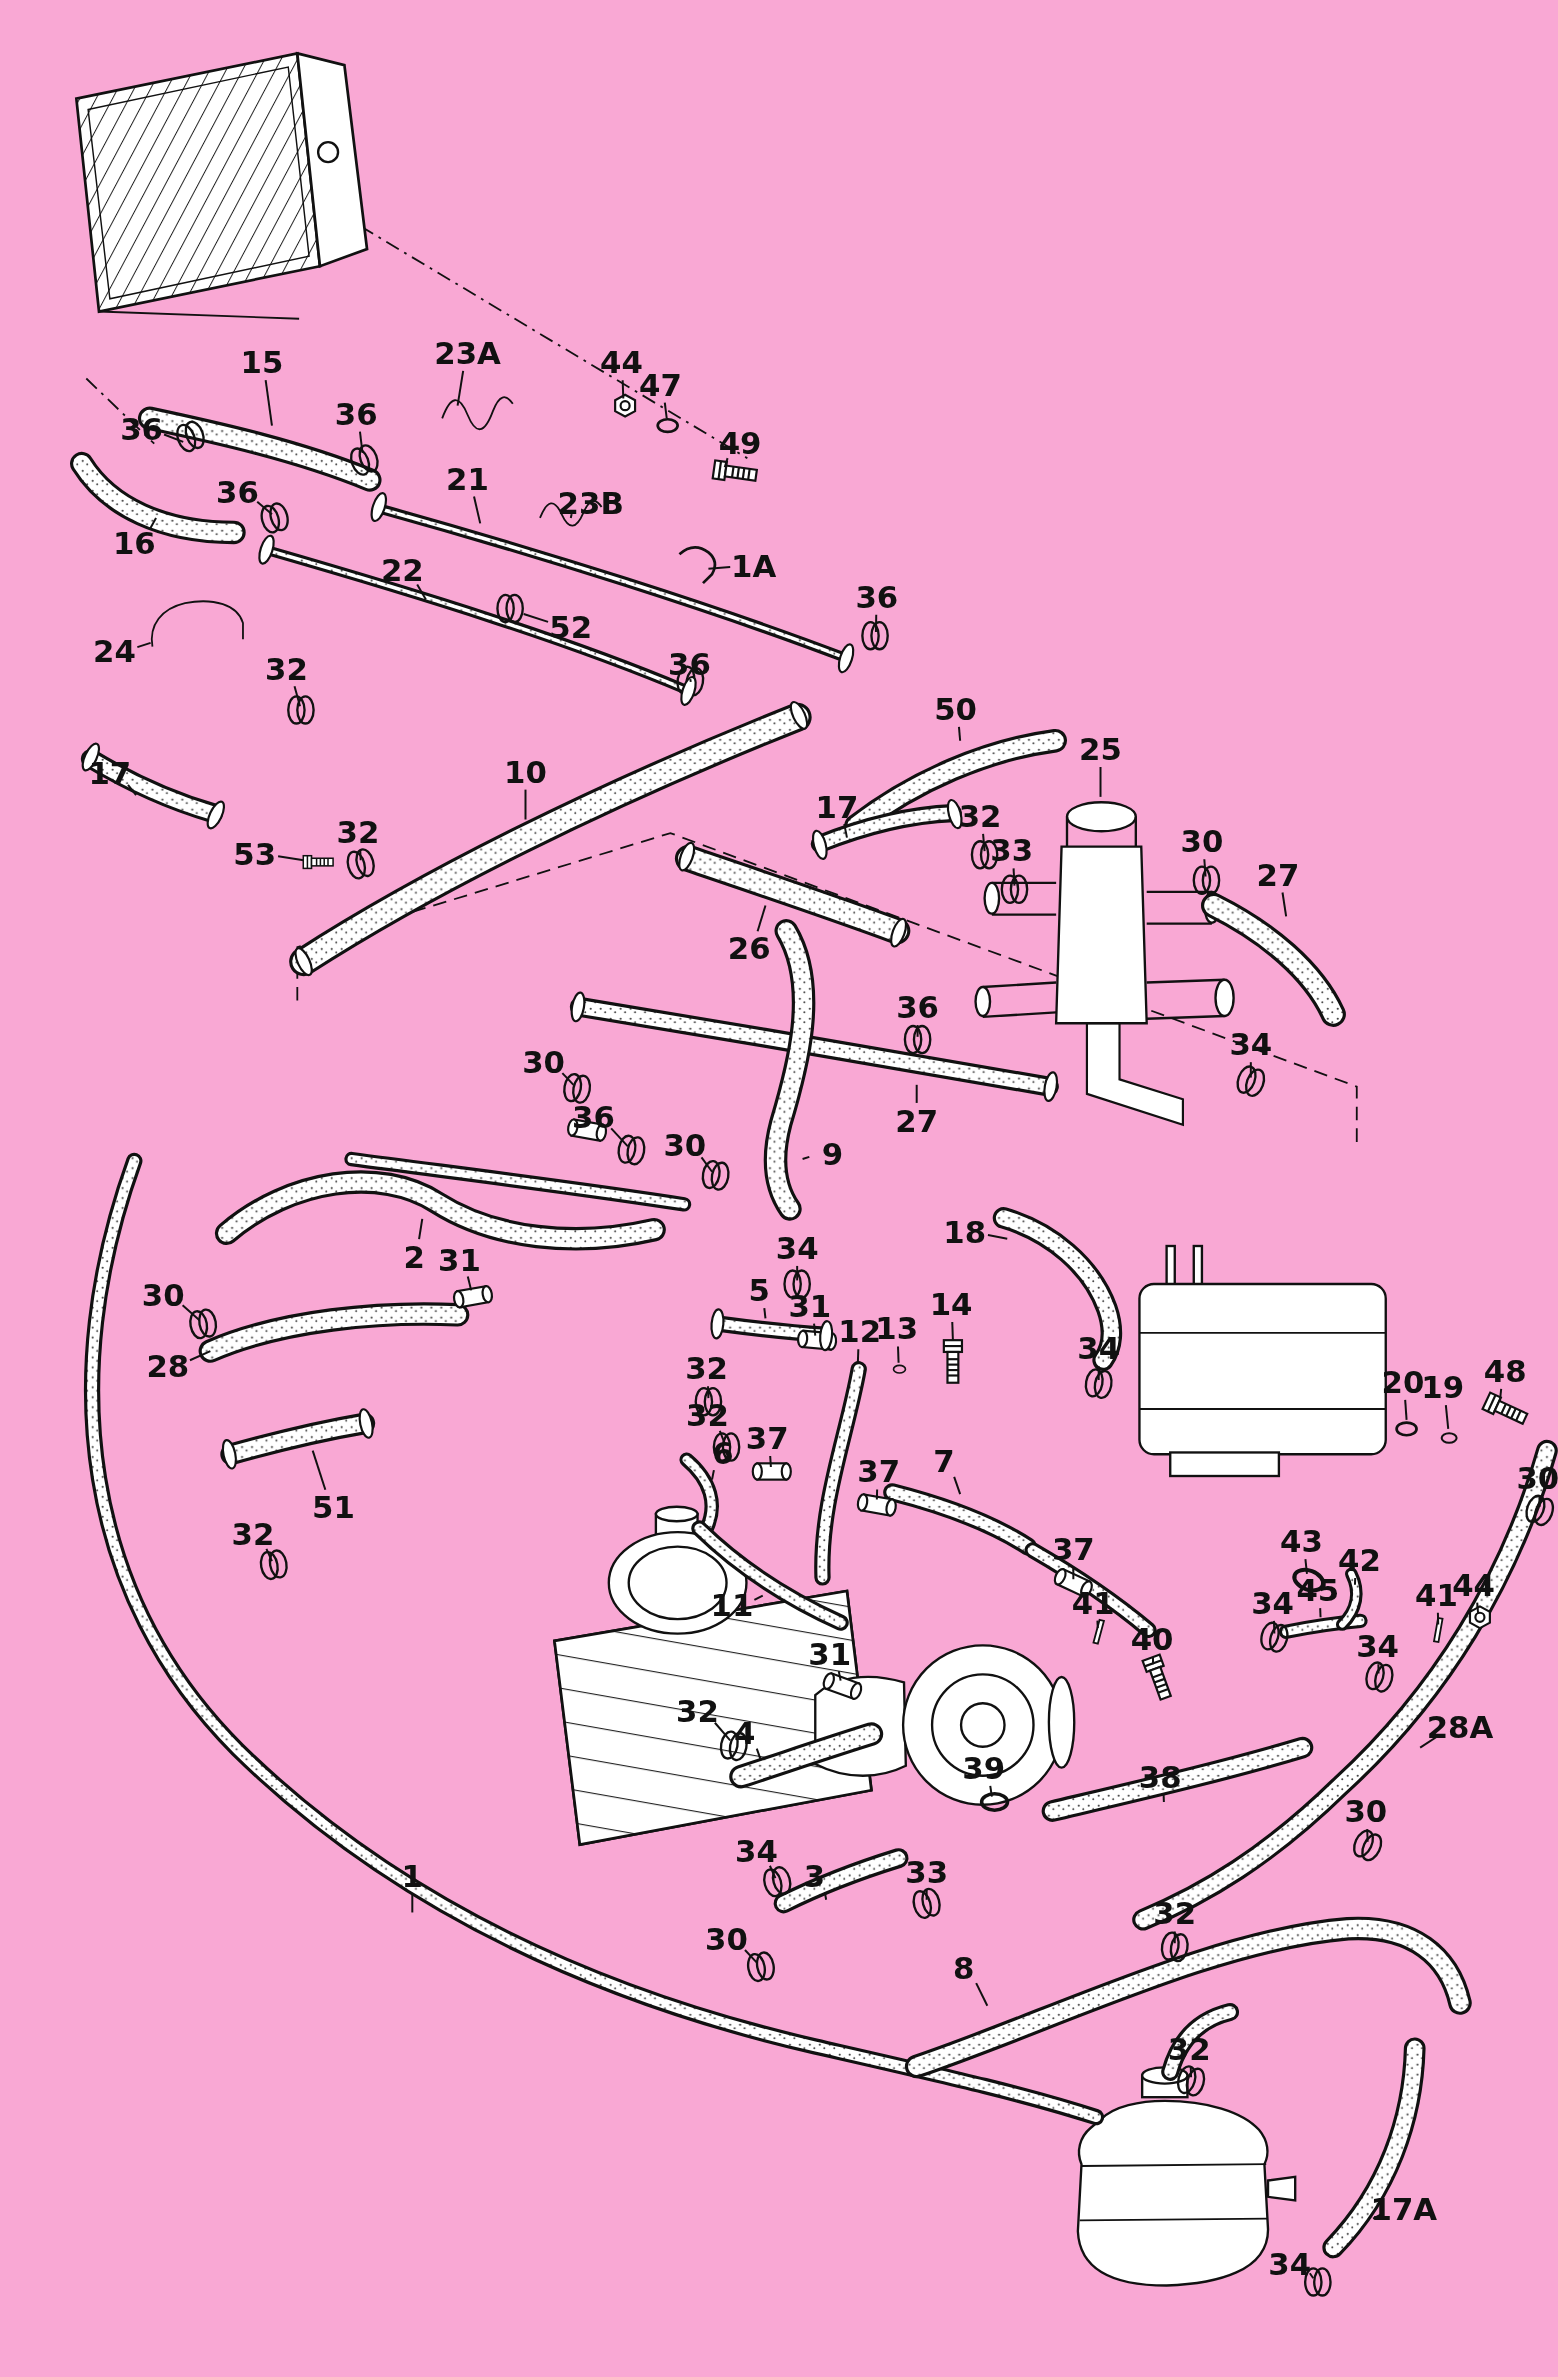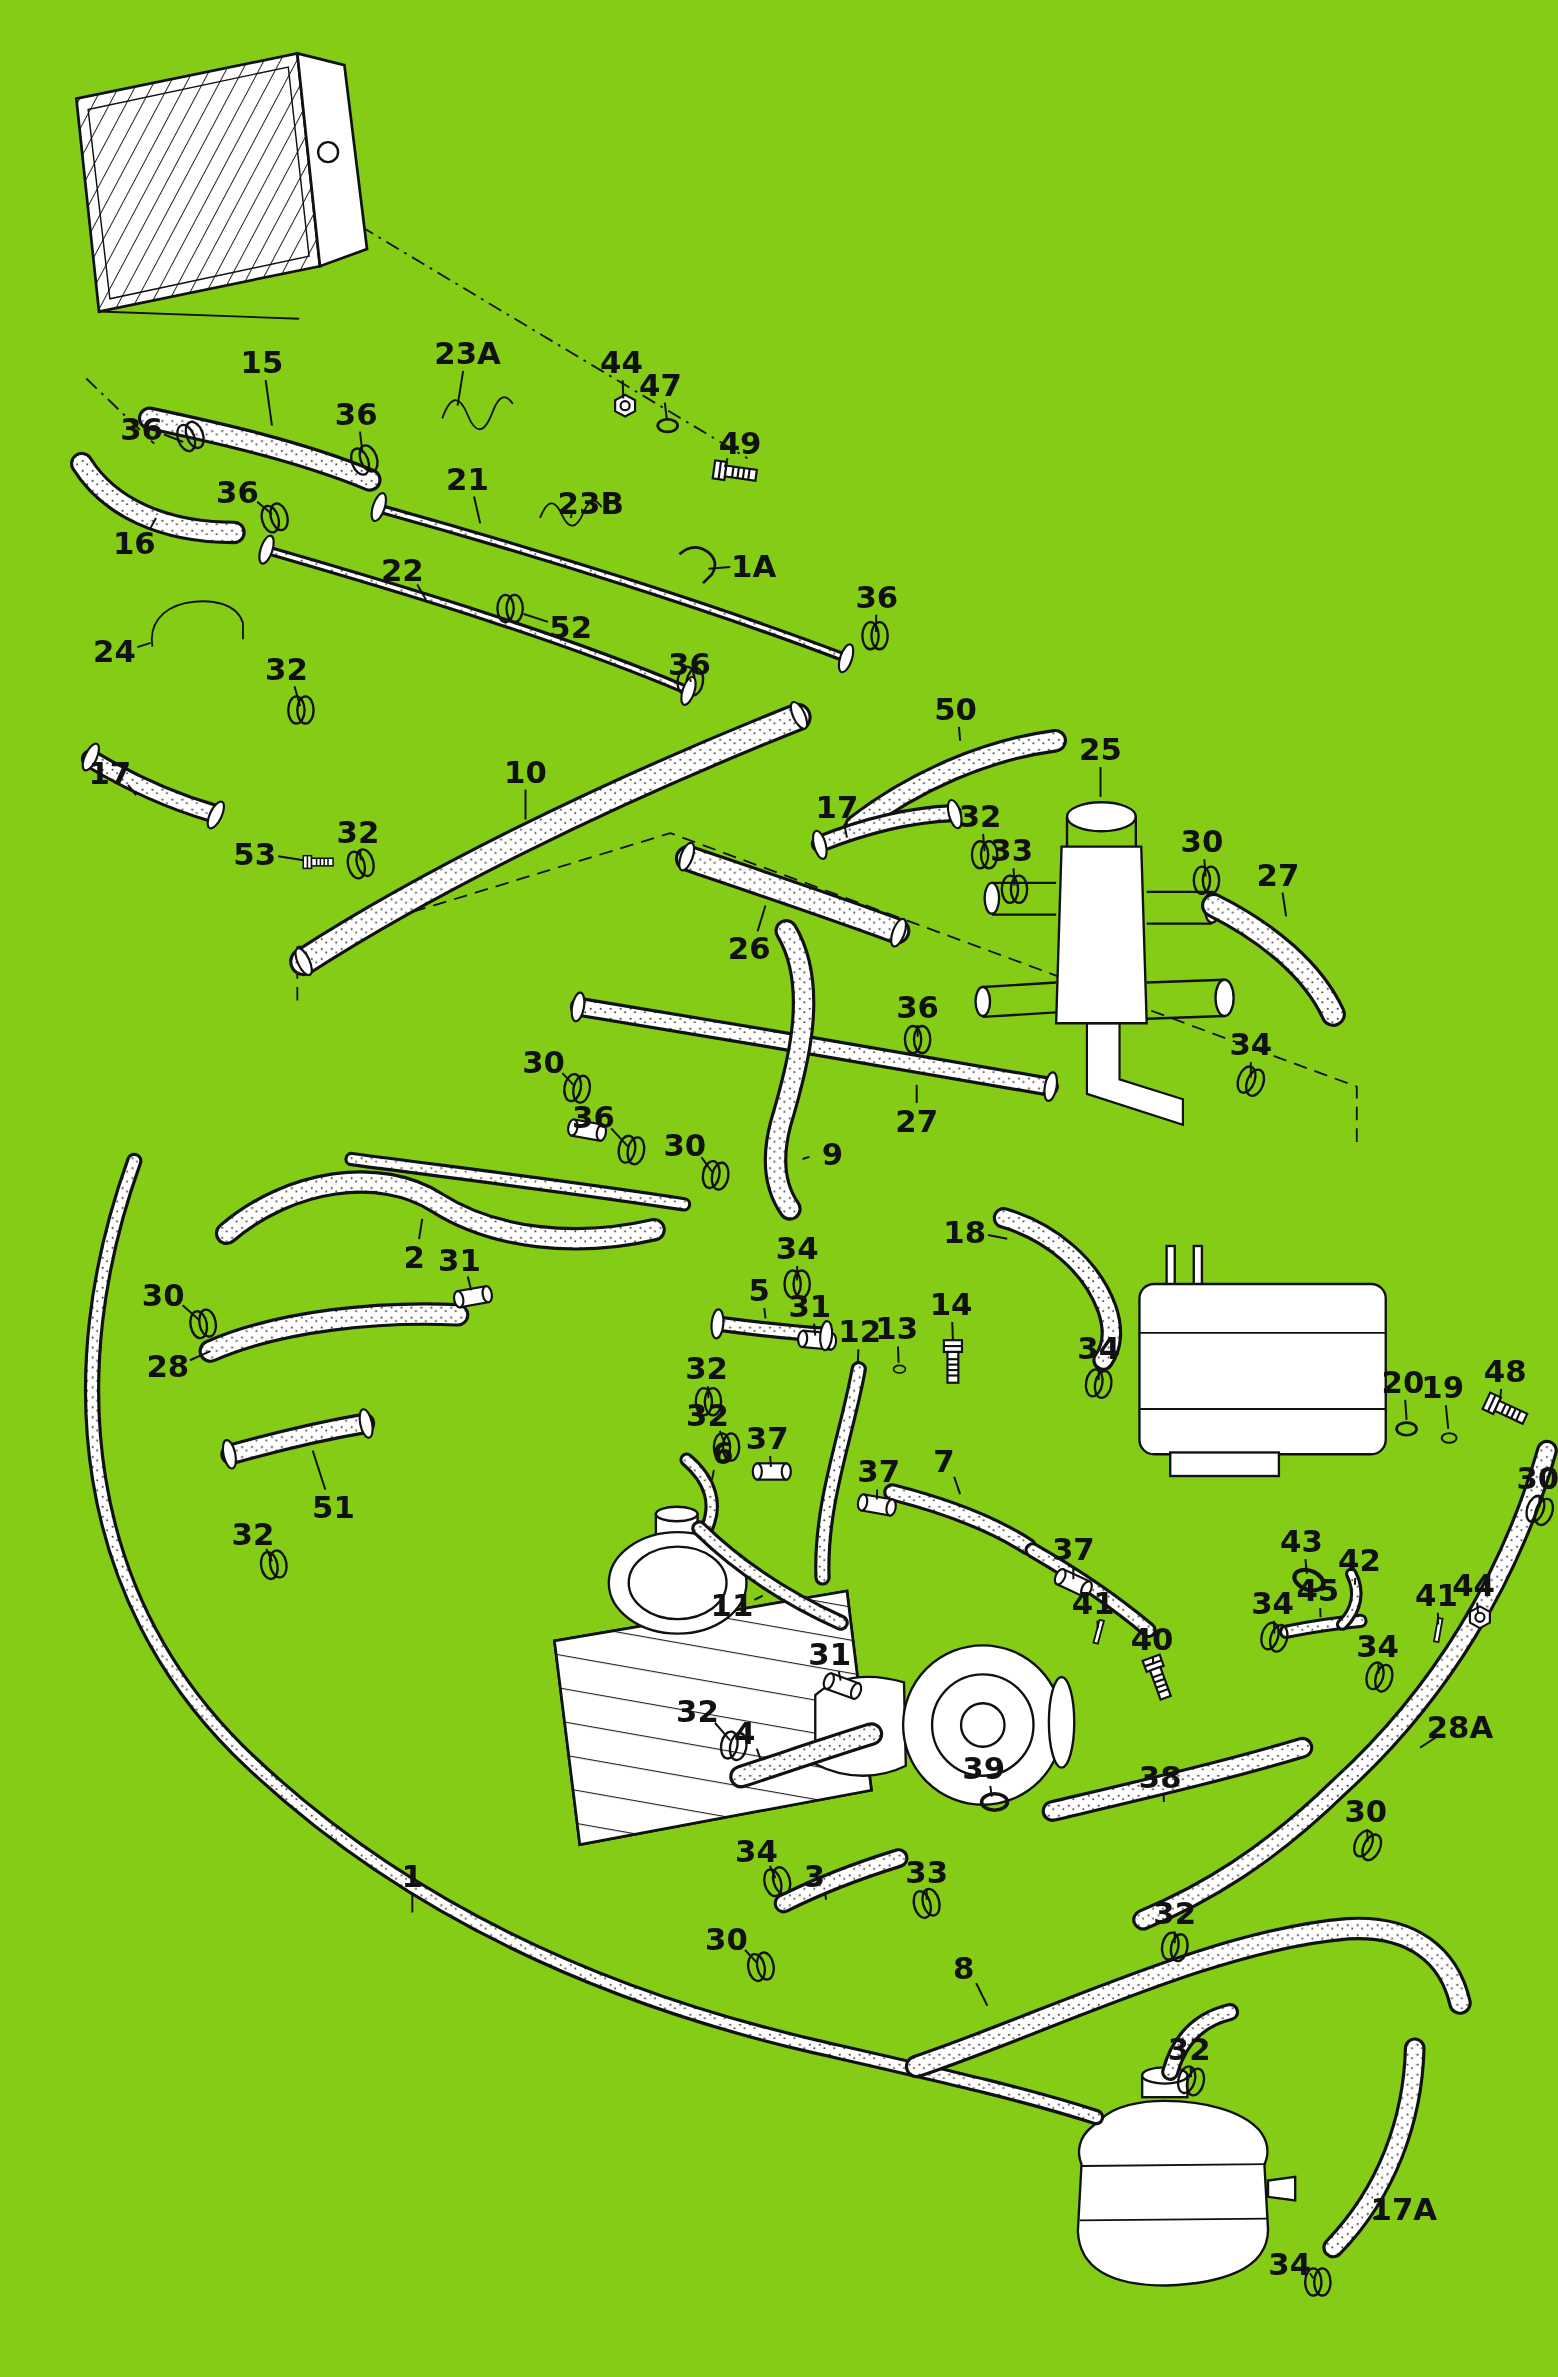--- a/index.html
+++ b/index.html
@@ -1,16 +1,16 @@
 <!DOCTYPE html>
 <html style="font-size:14.5px"><head>
 <meta charset="utf-8">
 <style>
   html,body{margin:0;padding:0;background:#fff;}
-  .stage{width:1559px;height:2377px;position:relative;background:#84cc16;overflow:hidden;}
+  .stage{width:1559px;height:2377px;position:relative;background:#f9a8d4;overflow:hidden;}
   svg{display:block;}
   .wl{fill:#fff;stroke:#111;stroke-width:2.6;}
   .ln{fill:none;stroke:#111;stroke-width:2.6;}
   .thin{fill:none;stroke:#111;stroke-width:2;}
   .dash{fill:none;stroke:#111;stroke-width:2;stroke-dasharray:15 9;}
   .dashdot{fill:none;stroke:#111;stroke-width:2;stroke-dasharray:16 7 3 7;}
   .hose{fill:none;stroke-linecap:round;stroke-linejoin:round;}
   .hose-core{fill:none;stroke-linecap:round;stroke-linejoin:round;}
   .callout-text{font-family:"DejaVu Sans",sans-serif;font-size:34px;font-weight:600;fill:#111;}
   .leader{stroke:#111;stroke-width:2.2;}

